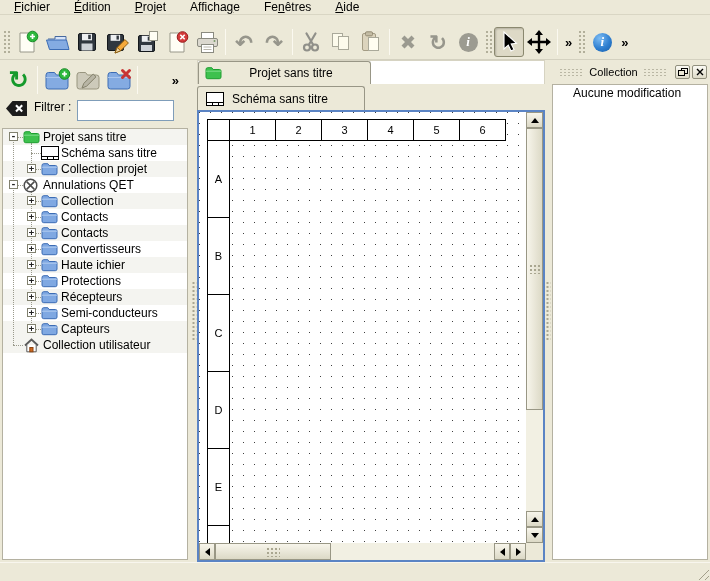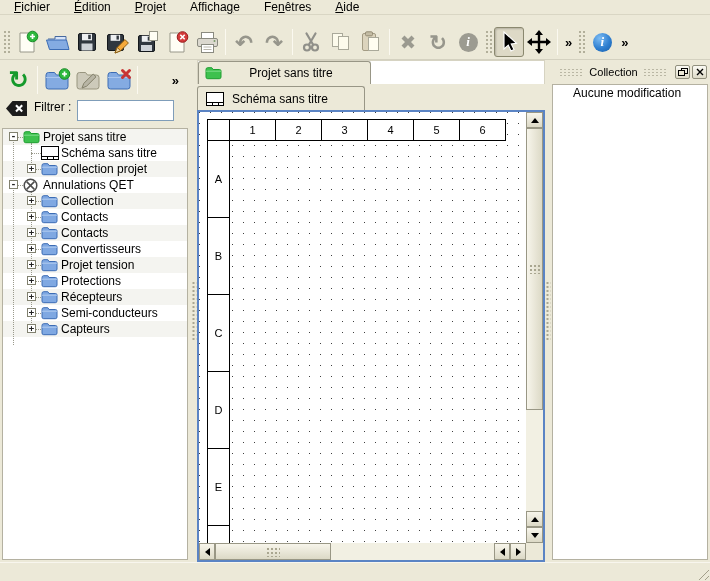--- a/index.html
+++ b/index.html
@@ -419,21 +419,21 @@
           <span class="t-label">Convertisseurs</span>
         </div>
         <div class="tree-row lvl1 alt">
           <span class="expander">+</span>
           <span class="t-icon icon">
             <svg width="17" height="14">
               <path d="M1 3.5 q0-1.8 1.8-1.8 h4 l1.3 1.8 h6.4 q1.5 0 1.5 1.5 v6 q0 1.7 -1.7 1.7 H2.7 Q1 12.7 1 11 Z" fill="#7fa8e2" stroke="#3c6cb4"></path>
               <path d="M1 5.2 h15" stroke="#b1cbef"></path>
             </svg>
           </span>
-          <span class="t-label">Projet tension</span>
+          <span class="t-label">Haute ichier</span>
         </div>
         <div class="tree-row lvl1">
           <span class="expander">+</span>
           <span class="t-icon icon">
             <svg width="17" height="14">
               <path d="M1 3.5 q0-1.8 1.8-1.8 h4 l1.3 1.8 h6.4 q1.5 0 1.5 1.5 v6 q0 1.7 -1.7 1.7 H2.7 Q1 12.7 1 11 Z" fill="#7fa8e2" stroke="#3c6cb4"></path>
               <path d="M1 5.2 h15" stroke="#b1cbef"></path>
             </svg>
           </span>
           <span class="t-label">Protections</span>
@@ -460,20 +460,30 @@
         </div>
         <div class="tree-row lvl1 alt">
           <span class="expander">+</span>
           <span class="t-icon icon">
             <svg width="17" height="14">
               <path d="M1 3.5 q0-1.8 1.8-1.8 h4 l1.3 1.8 h6.4 q1.5 0 1.5 1.5 v6 q0 1.7 -1.7 1.7 H2.7 Q1 12.7 1 11 Z" fill="#7fa8e2" stroke="#3c6cb4"></path>
               <path d="M1 5.2 h15" stroke="#b1cbef"></path>
             </svg>
           </span>
           <span class="t-label">Capteurs</span>
+        </div>
+        <div class="tree-row lvl0 alt">
+          <span class="t-icon icon">
+            <svg width="17" height="15">
+              <path d="M2 7.5 L8.5 1.5 L15 7.5" fill="none" stroke="#5a5a5a" stroke-width="1.8"></path>
+              <path d="M3.8 7 V13.8 h9.4 V7" fill="#fff" stroke="#5a5a5a"></path>
+              <rect x="6.8" y="9.5" width="3.2" height="4.3" fill="#d2691e" stroke="#8b4513"></rect>
+            </svg>
+          </span>
+          <span class="t-label">Collection utilisateur</span>
         </div>
         <div class="tree-vline" style="left: 10px; top: 8px; height: 208px;"></div>
         <div class="tree-vline" style="left: 28px; top: 14px; height: 28px;"></div>
         <div class="tree-vline" style="left: 28px; top: 60px; height: 140px;"></div>
       </div>
   </div>
 
   <div class="splitter sp-left"></div>
 
   <div class="center">

